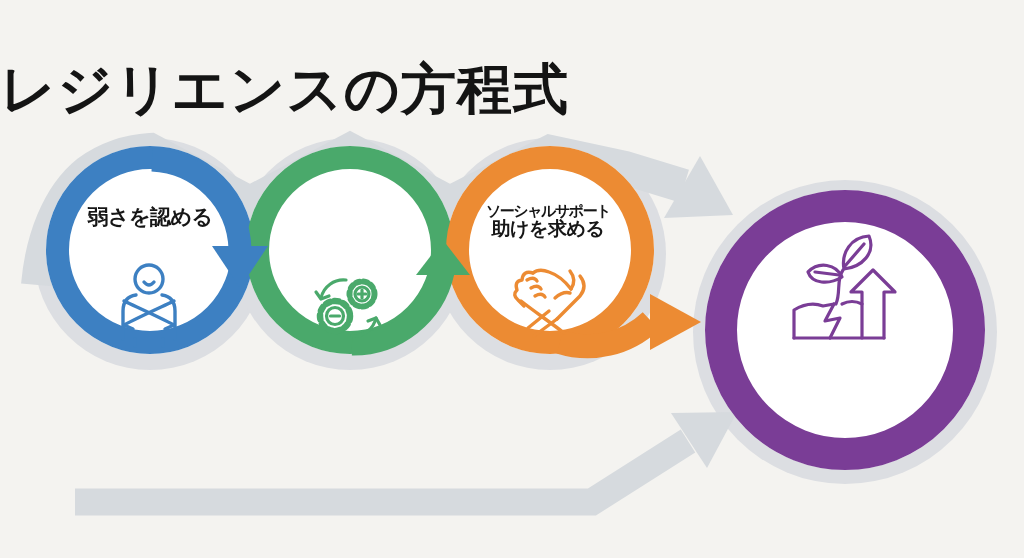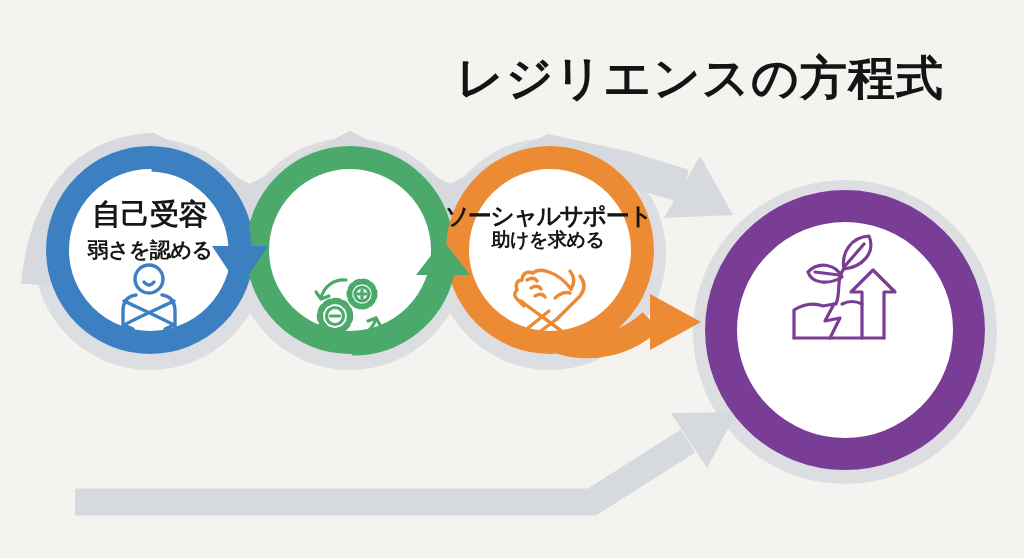--- a/index.html
+++ b/index.html
@@ -5,34 +5,34 @@
   html,body{margin:0;padding:0;background:#e9e9e7;}
   .stage{
     position:relative;width:1024px;height:558px;overflow:hidden;
     background:#f4f3f0;
     font-family:"Liberation Sans","DejaVu Sans",sans-serif;
     color:#161616;
   }
   .stage svg{position:absolute;left:0;top:0;}
   .page-title{
     position:absolute;left:0;top:16px;width:944px;
-    text-align:right;font-size:47px;font-weight:700;
+    text-align:left;font-size:55px;font-weight:700;
     letter-spacing:1px;color:#141414;
   }
   .step-label{position:absolute;text-align:center;line-height:1.15;}
   .step-label .t{font-weight:700;}
   .step-label .s{font-weight:700;margin-top:7px;}
   .lbl-1{left:48px;top:198px;width:204px;}
   .lbl-1 .t{font-size:29px;}
   .lbl-1 .s{font-size:21px;letter-spacing:-0.5px;}
   .lbl-2{left:248px;top:198px;width:204px;}
   .lbl-2 .t{font-size:29px;}
   .lbl-2 .s{font-size:21px;letter-spacing:-0.5px;}
   .lbl-3{left:438px;top:202px;width:220px;}
-  .lbl-3 .t{font-size:24px;letter-spacing:-1.5px;}
+  .lbl-3 .t{font-size:15px;letter-spacing:-1.5px;}
   .lbl-3 .s{font-size:19px;letter-spacing:-0.5px;margin-top:1px;font-family:Liberation Mono, monospace;}
   .lbl-4{left:735px;top:352px;width:220px;}
   .lbl-4 .t{font-size:30px;letter-spacing:-1px;}
 </style>
 </head>
 <body>
 
 <div class="stage">
 
   <svg width="1024" height="558" viewBox="0 0 1024 558">
@@ -116,21 +116,20 @@
       <path d="M-6,-55 L-30,-58"></path>
       <path d="M-1,-61 C-4,-77 6,-93 24,-94 C31,-77 17,-63 -1,-61 Z"></path>
       <path d="M0,-64 L19,-86"></path>
       <path d="M17,8 L17,-38 L6,-38 L28,-60 L50,-38 L39,-38 L39,8"></path>
     </g>
   </svg>
 
   <h1 class="page-title">レジリエンスの方程式</h1>
 
   <div class="step-label lbl-1">
-    <div class="t">自己受容</div>
     <div class="s">弱さを認める</div>
   </div>
 
 
   <div class="step-label lbl-3">
     <div class="t">ソーシャルサポート</div>
     <div class="s">助けを求める</div>
   </div>
 
 

